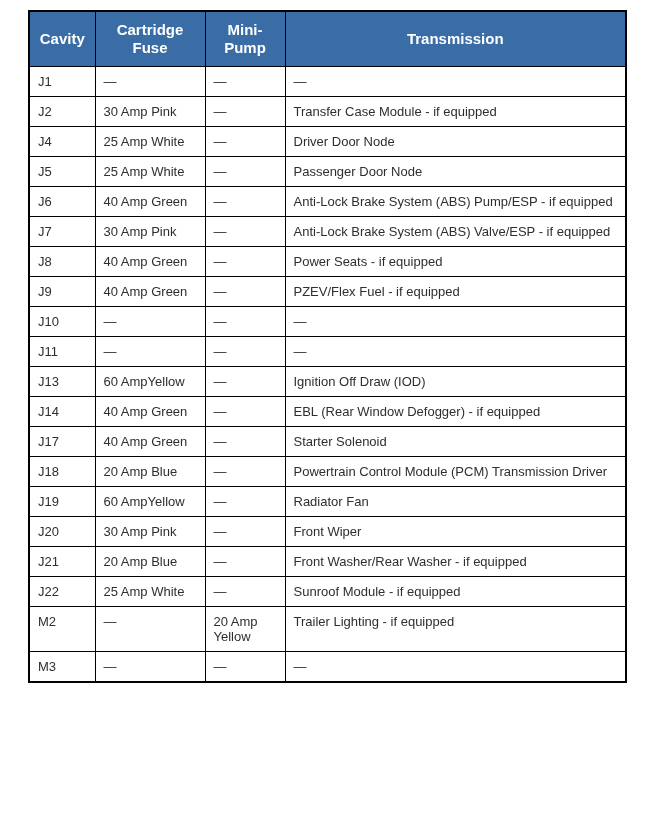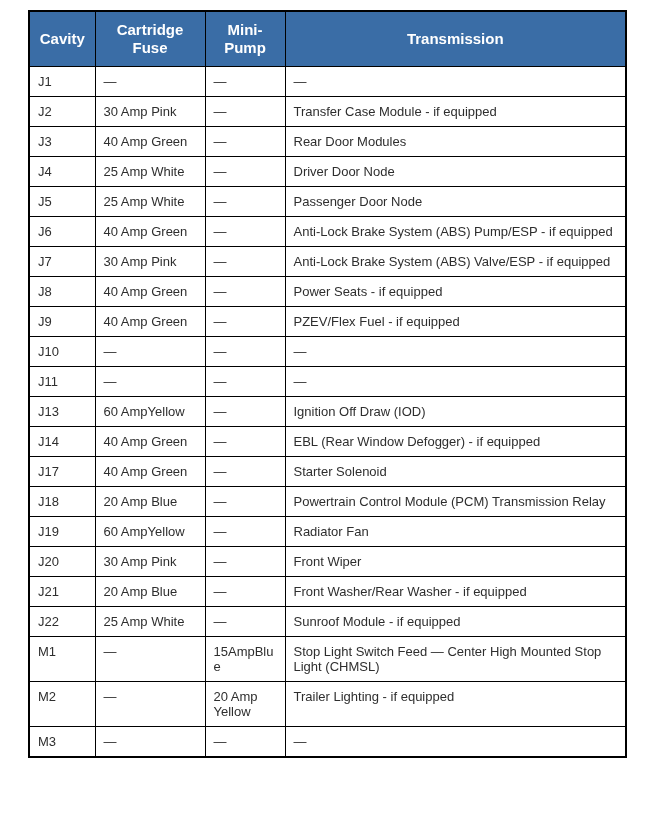--- a/index.html
+++ b/index.html
@@ -77,26 +77,20 @@
           <td>—</td>
           <td>—</td>
         </tr>
         <tr>
           <td>J2</td>
           <td>30 Amp Pink</td>
           <td>—</td>
           <td>Transfer Case Module - if equipped</td>
         </tr>
         <tr>
-          <td>J3</td>
-          <td>40 Amp Green</td>
-          <td>—</td>
-          <td>Rear Door Modules</td>
-        </tr>
-        <tr>
           <td>J4</td>
           <td>25 Amp White</td>
           <td>—</td>
           <td>Driver Door Node</td>
         </tr>
         <tr>
           <td>J5</td>
           <td>25 Amp White</td>
           <td>—</td>
           <td>Passenger Door Node</td>
@@ -152,21 +146,21 @@
         <tr>
           <td>J17</td>
           <td>40 Amp Green</td>
           <td>—</td>
           <td>Starter Solenoid</td>
         </tr>
         <tr>
           <td>J18</td>
           <td>20 Amp Blue</td>
           <td>—</td>
-          <td>Powertrain Control Module (PCM) Transmission Relay</td>
+          <td>Powertrain Control Module (PCM) Transmission Driver</td>
         </tr>
         <tr>
           <td>J19</td>
           <td>60 AmpYellow</td>
           <td>—</td>
           <td>Radiator Fan</td>
         </tr>
         <tr>
           <td>J20</td>
           <td>30 Amp Pink</td>
@@ -179,26 +173,20 @@
           <td>—</td>
           <td>Front Washer/Rear Washer - if equipped</td>
         </tr>
         <tr>
           <td>J22</td>
           <td>25 Amp White</td>
           <td>—</td>
           <td>Sunroof Module - if equipped</td>
         </tr>
         <tr>
-          <td>M1</td>
-          <td>—</td>
-          <td>15AmpBlue</td>
-          <td>Stop Light Switch Feed — Center High Mounted Stop Light (CHMSL)</td>
-        </tr>
-        <tr>
           <td>M2</td>
           <td>—</td>
           <td>20 Amp Yellow</td>
           <td>Trailer Lighting - if equipped</td>
         </tr>
         <tr>
           <td>M3</td>
           <td>—</td>
           <td>—</td>
           <td>—</td>

